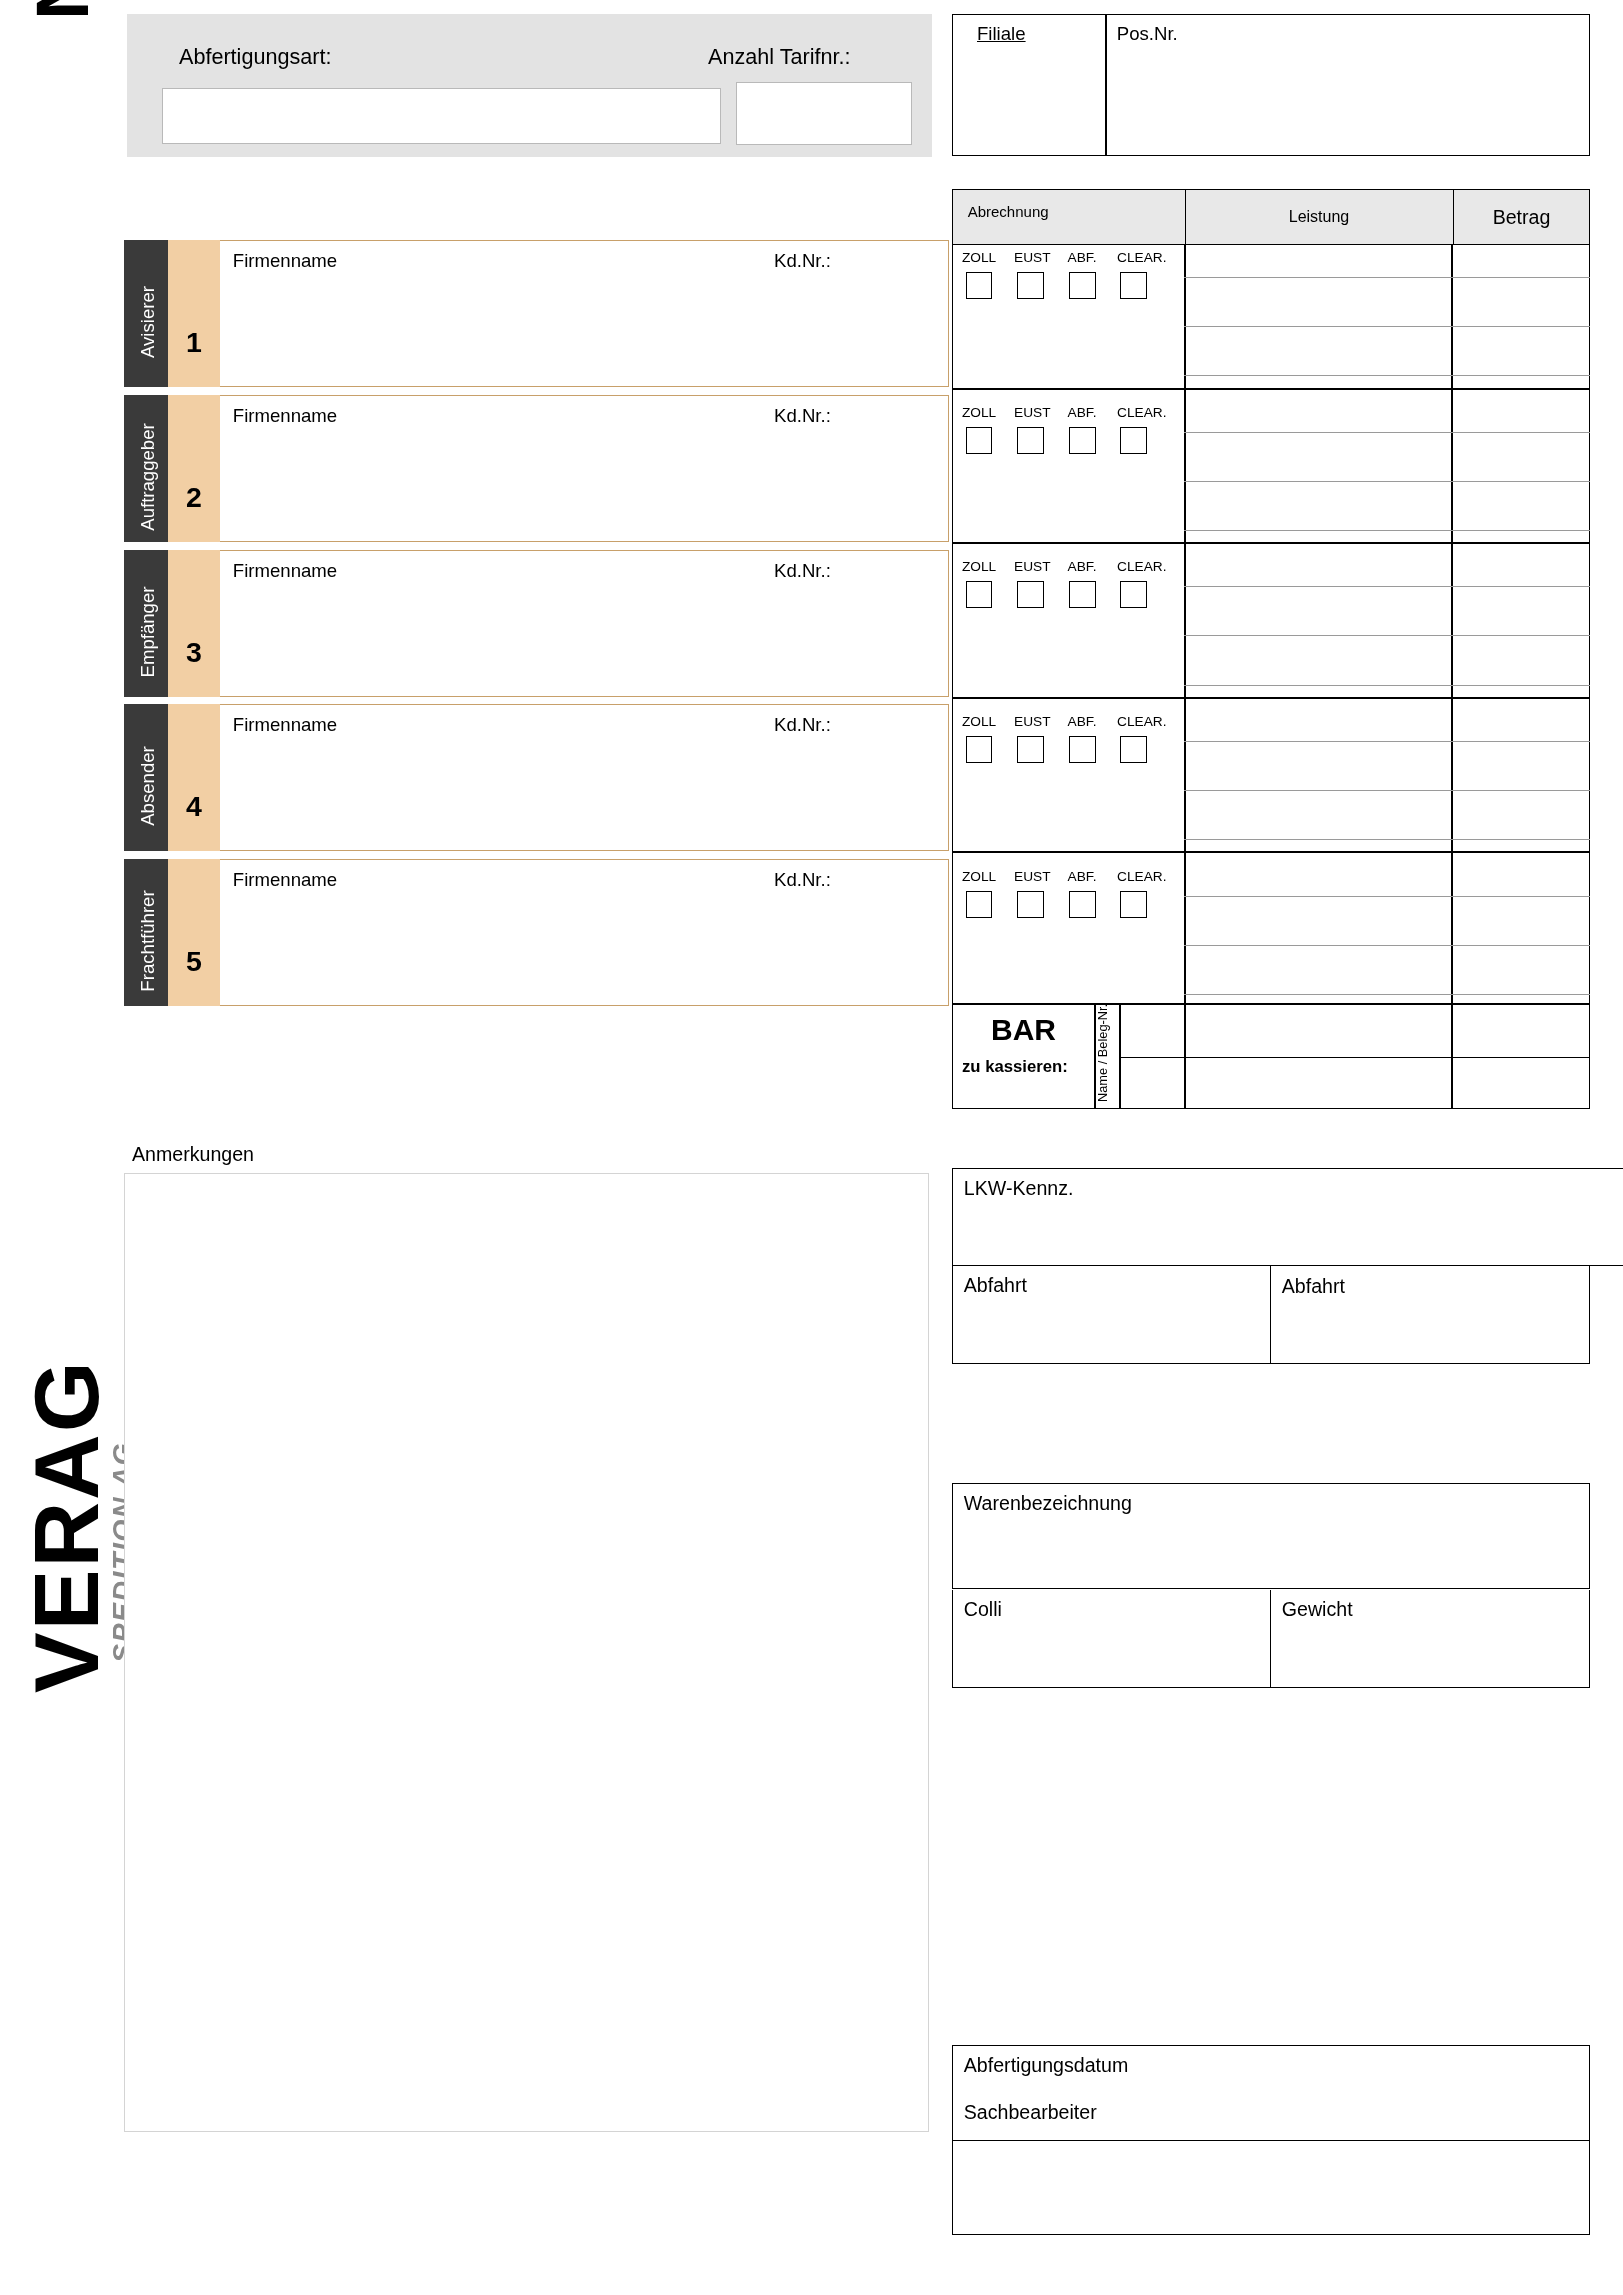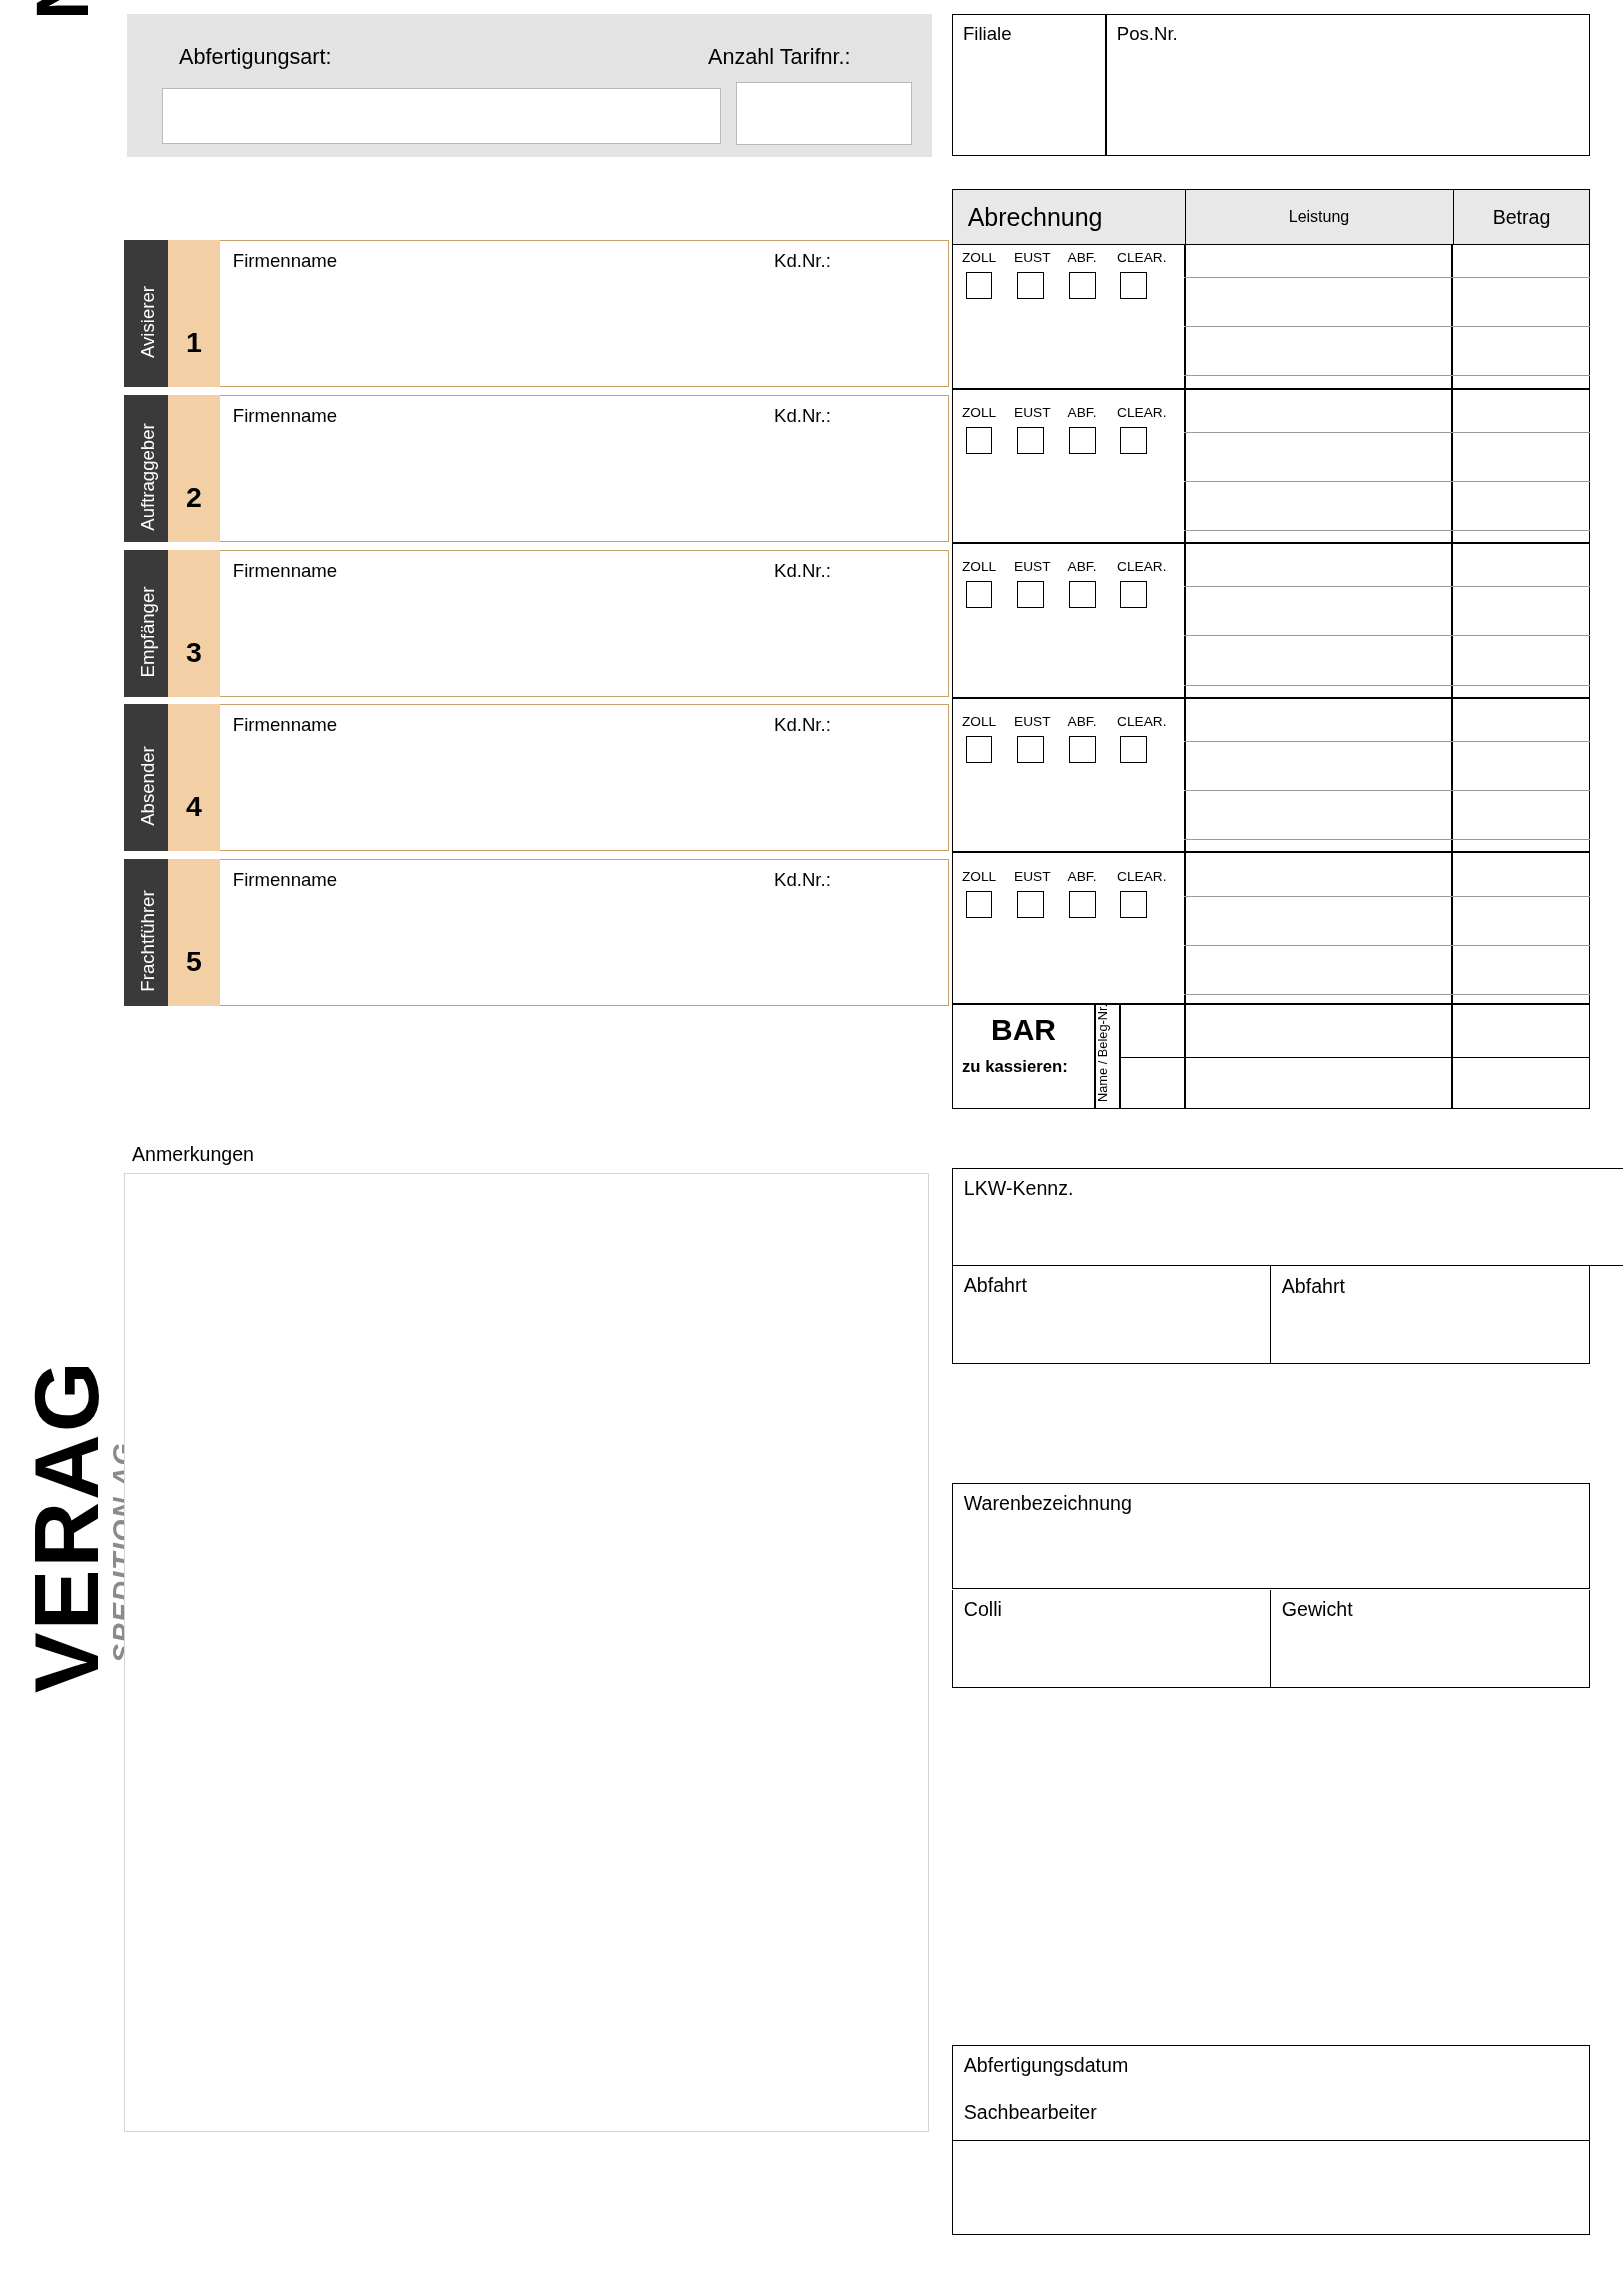--- a/index.html
+++ b/index.html
@@ -139,31 +139,31 @@
 
   <div class="abs hdr-label" style="left:179px; top:44px;">Abfertigungsart:</div>
 
   <div class="abs hdr-label" style="left:708px; top:44px;">Anzahl Tarifnr.:</div>
 
   <div class="abs white-field" style="left:162px; top:88px; width:559px; height:56px;"></div>
 
   <div class="abs white-field" style="left:736px; top:82px; width:176px; height:63px;"></div>
 
   <div class="abs bx" style="left:952px; top:13.7px; width:155px; height:142px;">
-    <div class="abs small-label" style="left:10px; top:8.8px;">Filiale</div>
+    <div class="abs small-label" style="left:24px; top:8.8px;text-decoration:underline;">Filiale</div>
     <div class="abs" style="left:9.8px; top:44px; right:4.9px; bottom:4.9px; font-size:18.6px;"></div>
   </div>
 
   <div class="abs bx" style="left:1105px; top:13.7px; width:485px; height:142px;">
     <div class="abs small-label" style="left:10.8px; top:8.8px;">Pos.Nr.</div>
     <div class="abs" style="left:10.8px; top:44px; right:4.9px; bottom:4.9px; font-size:18.6px;"></div>
   </div>
 
   <div class="abs bx" style="left:952px; top:189px; width:638px; height:56px; background:#e8e8e8;">
-    <div class="abs" style="left:14.7px; top:12.8px; font-size:25px;">Abrechnung</div>
+    <div class="abs" style="left:14.7px; top:12.8px; font-size:15px;">Abrechnung</div>
     <div class="abs" style="left:232px; top:0; width:267px; height:100%; border-left:1.5px solid #000; display:flex; align-items:center; justify-content:center; font-size:16px;">Leistung</div>
     <div class="abs" style="left:500px; top:0; right:0; height:100%; border-left:1.5px solid #000; display:flex; align-items:center; justify-content:center; font-size:19.6px;">Betrag</div>
   </div>
 
   <div class="abs bx" style="left:952px; top:245px; width:638px; height:864px; border-top:none;">
   </div>
 
   <div class="abs" style="left:1184px; top:245px; width:1.5px; height:864px; background:#000;"></div>
   <div class="abs" style="left:1451px; top:245px; width:1.5px; height:864px; background:#000;"></div>
 

